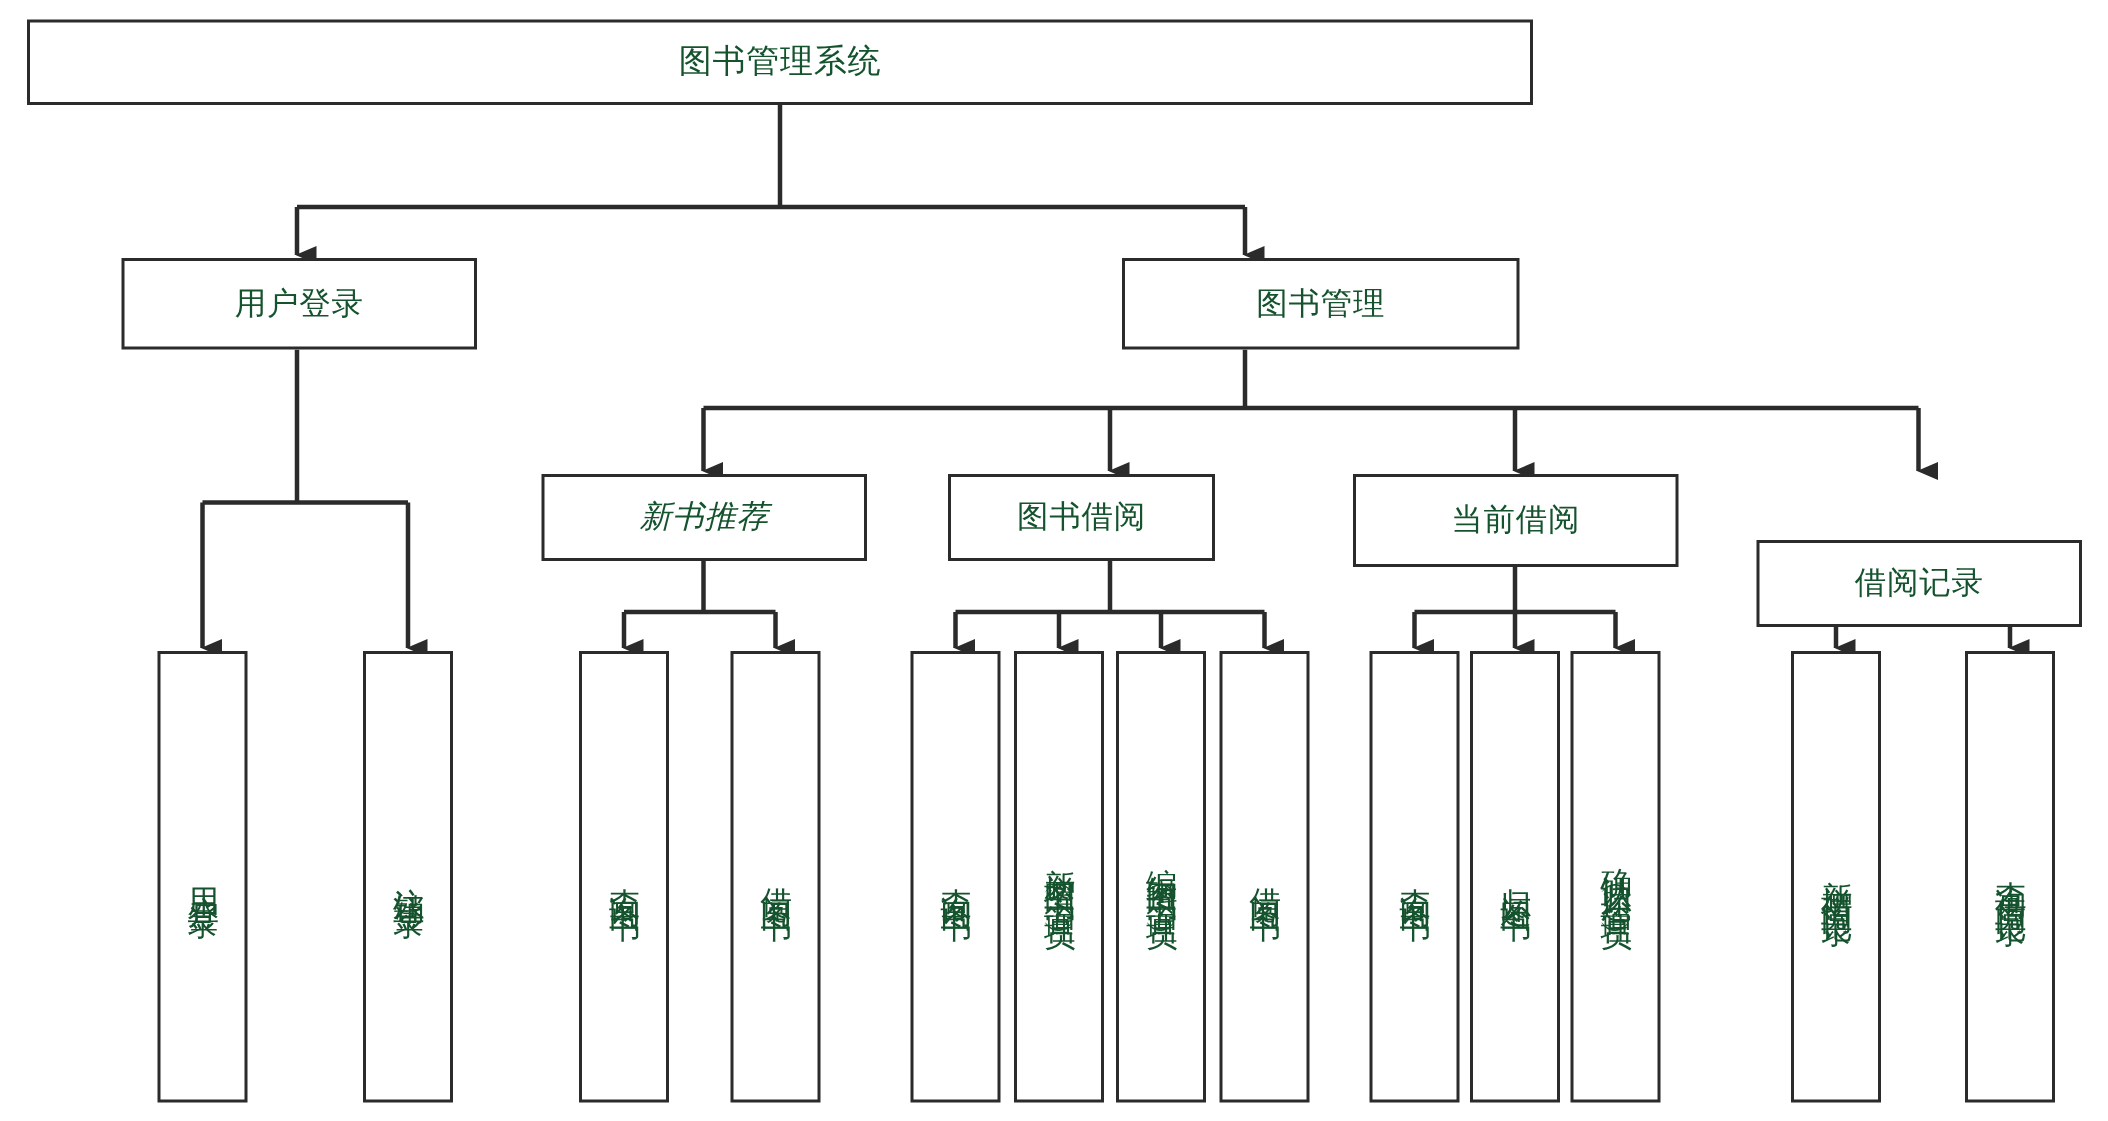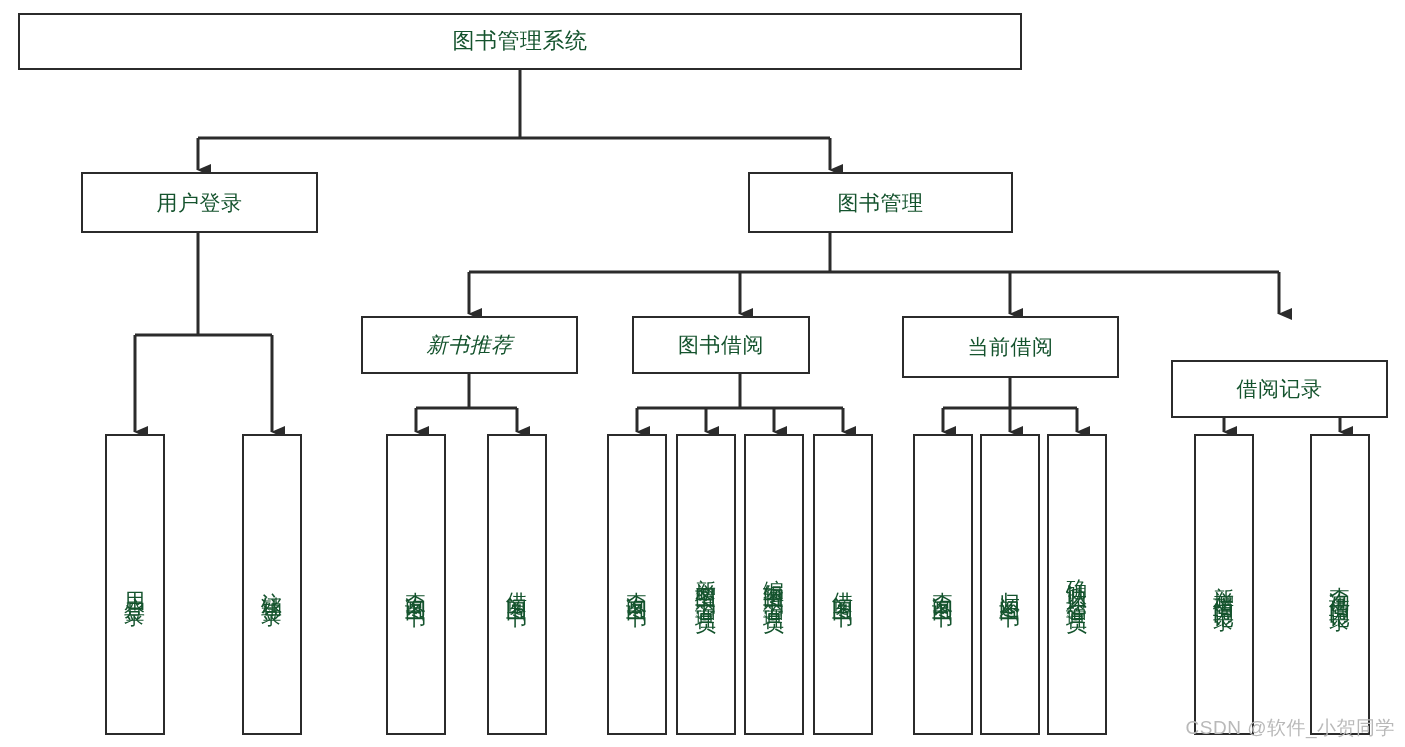--- a/index.html
+++ b/index.html
@@ -176,14 +176,13 @@
     <span class="lbl">确认归还（管理员）</span>
   </div>
 
   <div class="node leaf" style="left:1194px;top:434px;width:60px;height:301px;">
     <span class="lbl">新增借阅记录</span>
   </div>
   <div class="node leaf" style="left:1310px;top:434px;width:60px;height:301px;">
     <span class="lbl">查询借阅记录</span>
   </div>
 
-  <div class="watermark">CSDN @软件_小贺同学</div>
 </div>
 
 </body></html>

